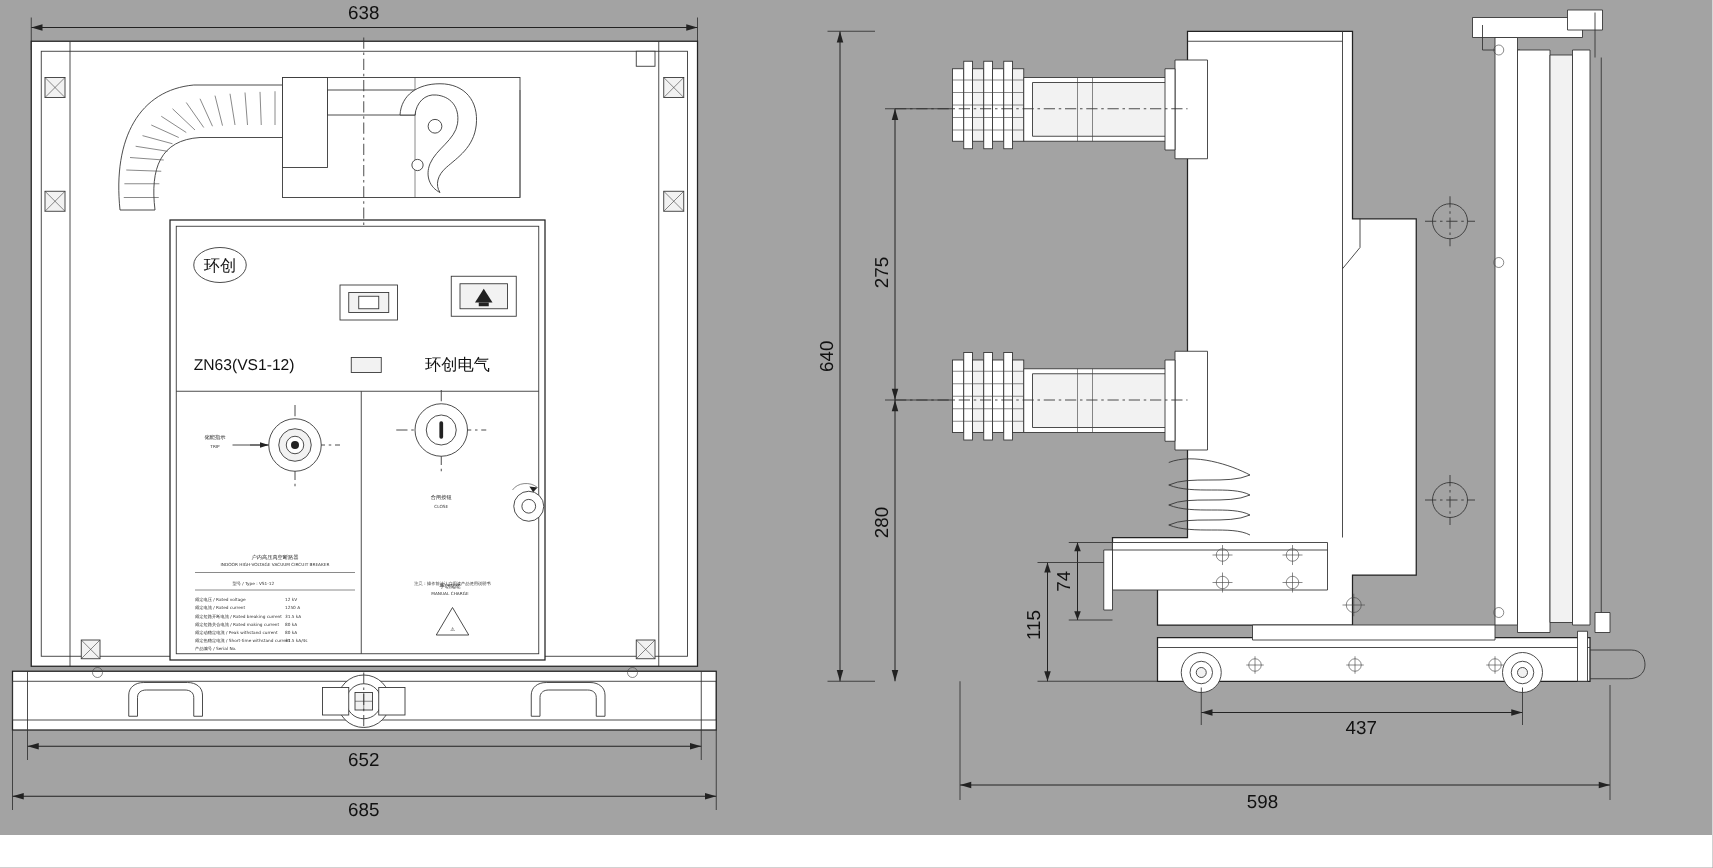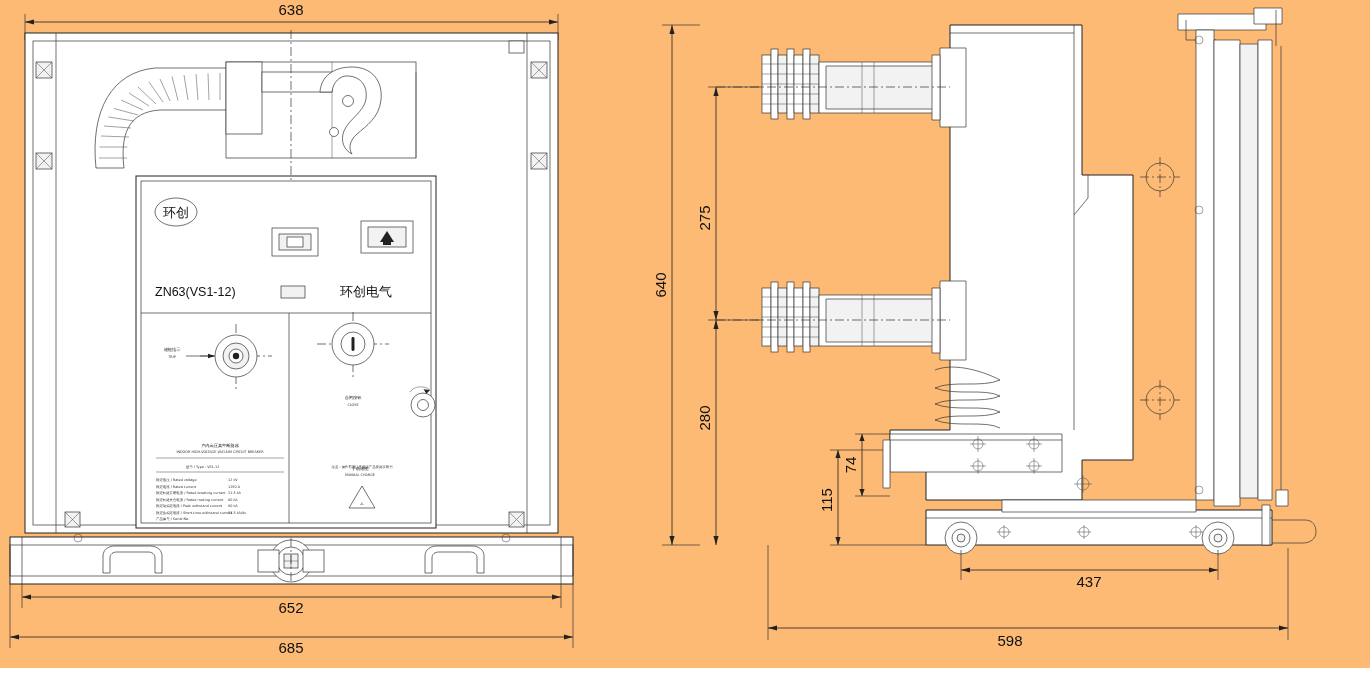--- a/index.html
+++ b/index.html
@@ -9,21 +9,21 @@
   }
   body {
     font-family: "Liberation Sans", sans-serif;
     color: #1a1a1a;
   }
   #page {
     position: relative;
     width: 1370px;
     height: 668px;
     overflow: hidden;
-    background: #fdba74;
+    background: #a3a3a3;
   }
   svg { display: block; }
   .dim-text {
     font-family: "Liberation Sans", sans-serif;
     font-size: 15px;
     fill: #111111;
   }
   .dim-text-v {
     font-family: "Liberation Sans", sans-serif;
     font-size: 15px;

